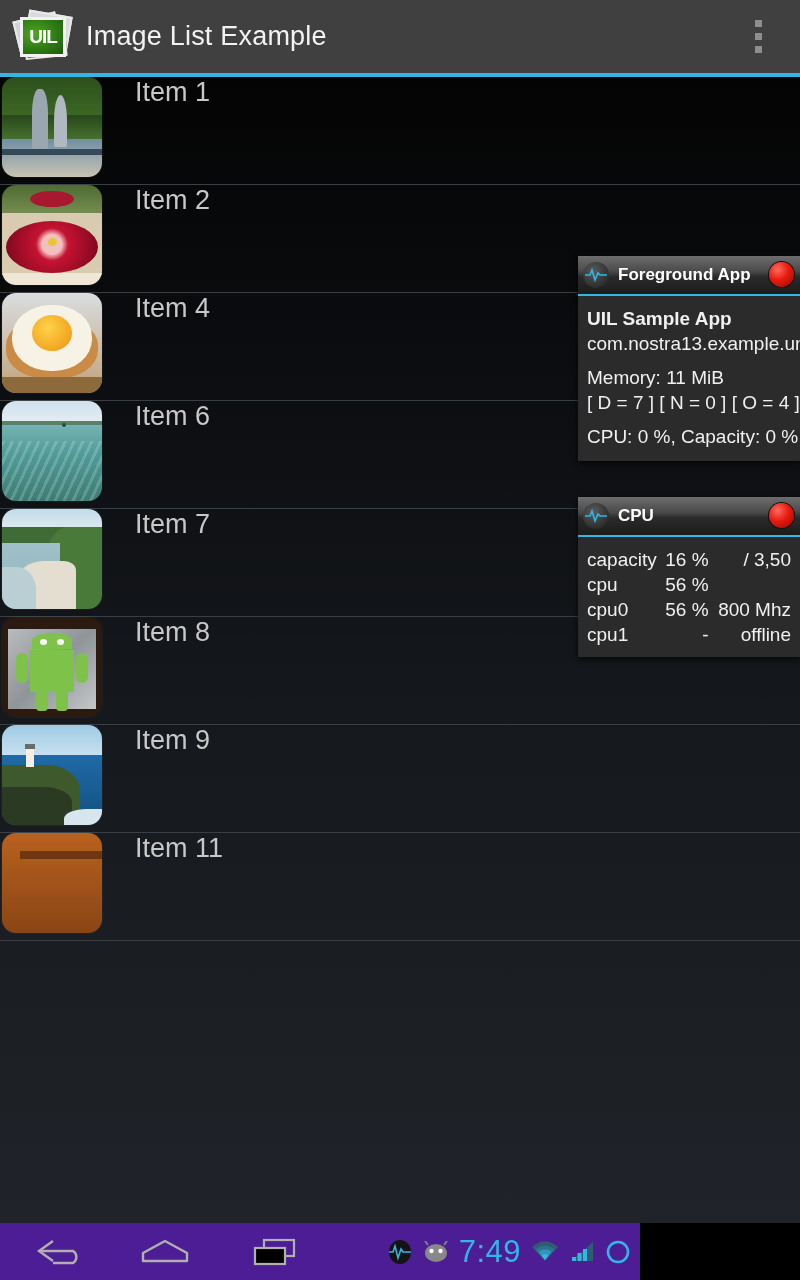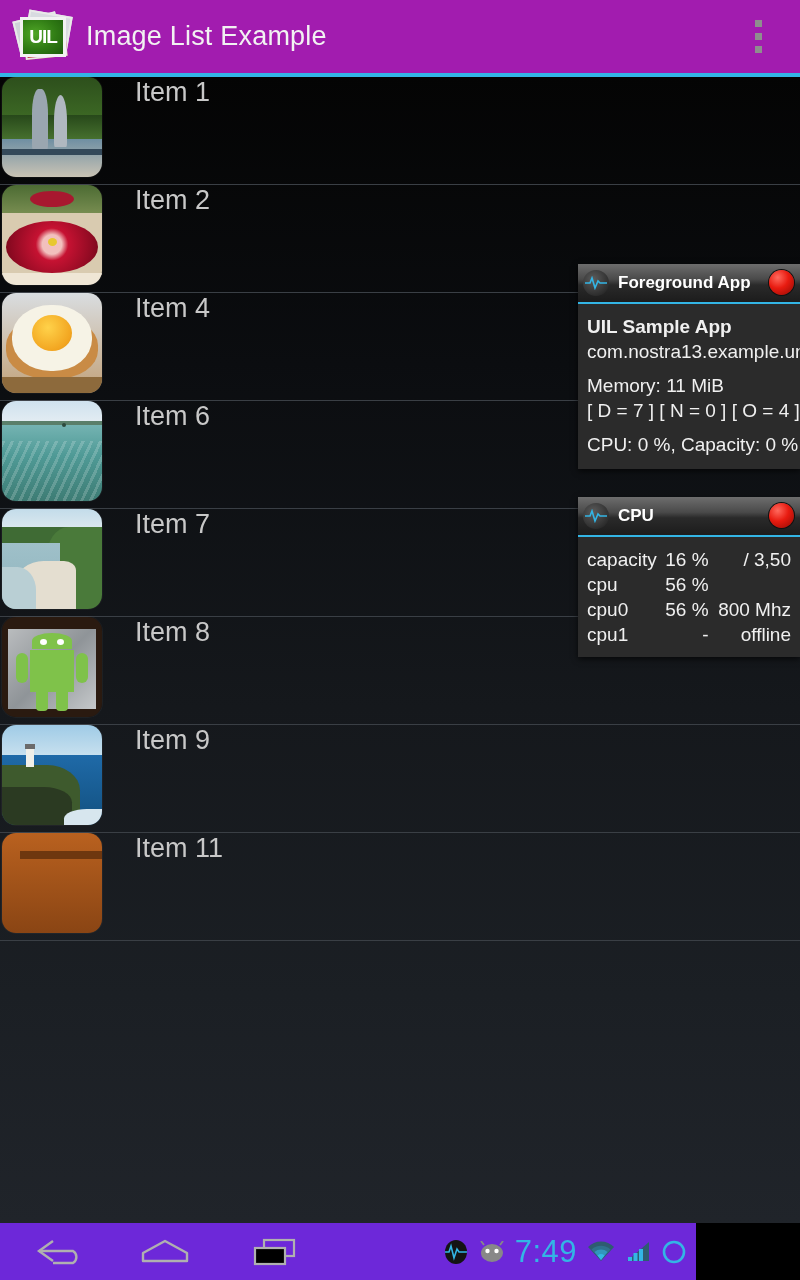--- a/index.html
+++ b/index.html
@@ -13,21 +13,21 @@
     position: relative;
     width: 800px; height: 1280px;
     background: #000;
     overflow: hidden;
   }
 
   
   #actionbar {
     position: absolute; left: 0; top: 0;
     width: 800px; height: 73px;
-    background: #a21caf;
+    background: #404040;
     display: flex; align-items: center;
   }
   #app-logo {
     position: relative;
     width: 58px; height: 54px;
     margin-left: 14px;
     flex: 0 0 auto;
   }
   .photo-stack {
     position: absolute;
@@ -174,22 +174,22 @@
     padding: 0;
     white-space: nowrap;
   }
   .cpu-table td.c1 { padding-left: 9px; text-align: left; }
   .cpu-table td.c2 { text-align: right; padding-right: 4px; }
   .cpu-table td.c3 { text-align: right; padding-right: 9px; }
 
   
   #navbar {
     position: absolute; left: 0; bottom: 0;
-    width: 696px; height: 57px;
-    background: #6d28d9;
+    width: 640px; height: 57px;
+    background: #4c1d95;
   }
   .nav-btn {
     position: absolute; top: 0; height: 57px;
     display: flex; align-items: center; justify-content: center;
   }
   #nav-back   { left: 10px;  width: 100px; }
   #nav-home   { left: 115px; width: 100px; }
   #nav-recent { left: 225px; width: 100px; }
 
   #statusicons {
@@ -324,21 +324,21 @@
       <div class="thumb">
         <div style="position:absolute;inset:0;background:linear-gradient(#b9611f,#8a4514);"></div>
         <div style="position:absolute;left:18%;top:18%;width:82%;height:8%;background:#6e370f;"></div>
 
       </div>
       <div class="row-label">Item 11</div>
     </div>
 
   </div>
 
-  <div class="panel" style="left:578px; top:264px;">
+  <div class="panel" style="left:578px; top:256px;">
     <div class="panel-header">
       <div class="pulse-icon">
         <svg width="22" height="14" viewBox="0 0 22 14">
           <polyline points="0,7 5,7 7,2 10,12 13,5 15,7 22,7" fill="none" stroke="#33b5e5" stroke-width="1.6"></polyline>
         </svg>
       </div>
       <div class="panel-title">Foreground App</div>
       <div class="rec-dot"></div>
     </div>
     <div class="panel-body">

